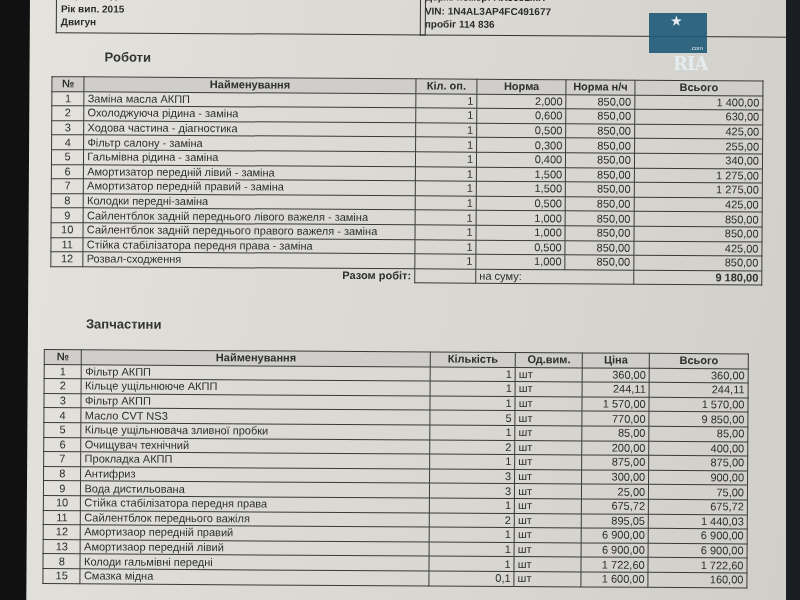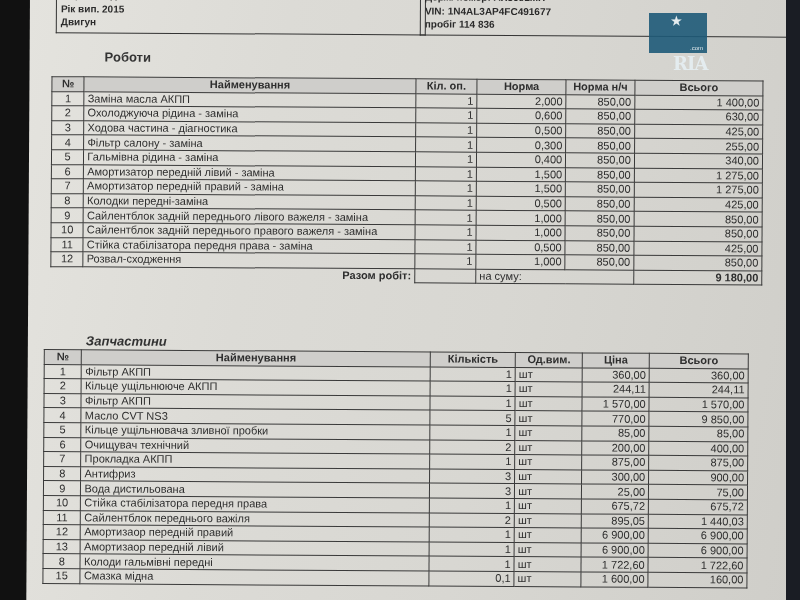--- a/index.html
+++ b/index.html
@@ -183,21 +183,21 @@
         <tr>
           <td class="noborder"></td>
           <td class="num bold noborder">Разом робіт:</td>
           <td></td>
           <td class="c" colspan="2">на суму:</td>
           <td class="num bold">9 180,00</td>
         </tr>
       </tbody>
   </table>
 
-  <div class="section-title" style="left:58px; top:339px;font-style:italic;">Запчастини</div>
+  <div class="section-title" style="left:58px; top:322px;">Запчастини</div>
 
   <table style="left:16px; top:355px; width:705px;">
     <thead>
       <tr>
         <th style="width:26px">№</th>
         <th style="width:300px">Найменування</th>
         <th style="width:68px">Кількість</th>
         <th style="width:52px">Од.вим.</th>
         <th style="width:52px">Ціна</th>
         <th style="width:80px">Всього</th>

